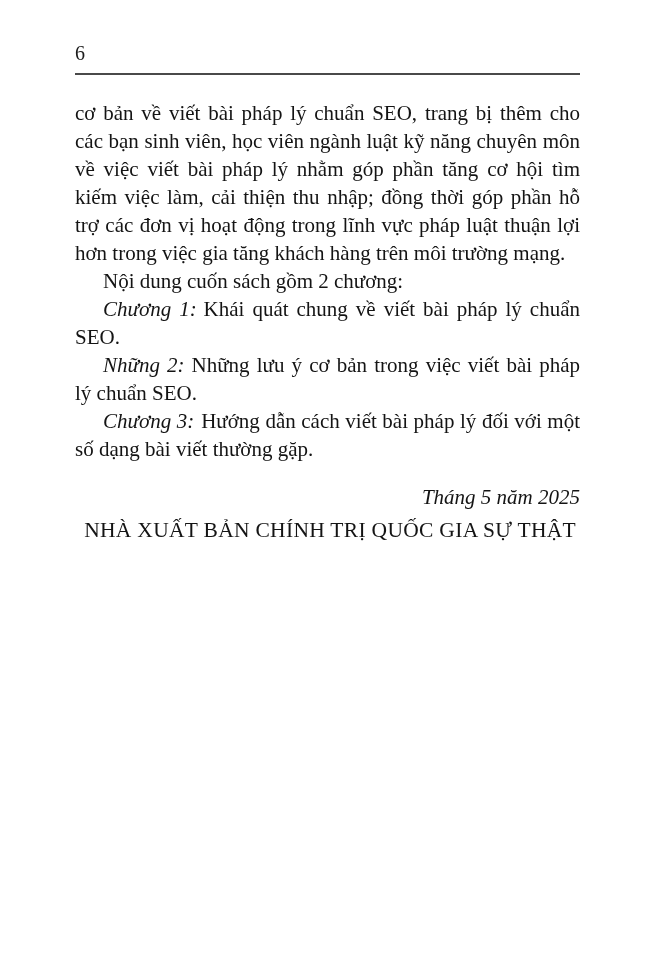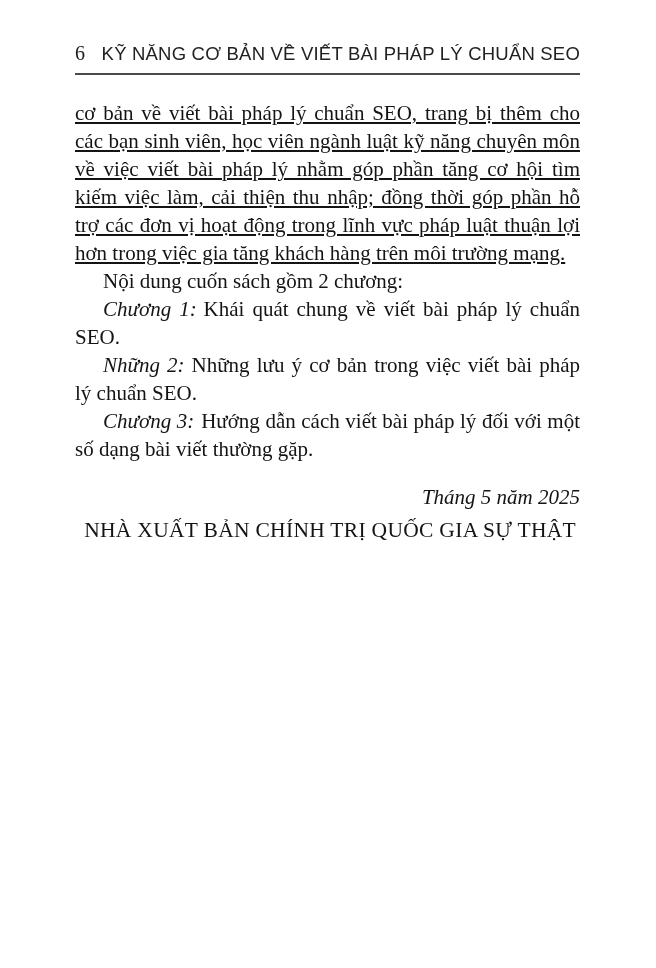--- a/index.html
+++ b/index.html
@@ -42,21 +42,20 @@
     font-size: 21px;
     line-height: 28px;
     text-align: justify;
   }
   .para {
     margin: 0;
     text-indent: 28px;
   }
   .para.noindent {
     text-indent: 0;
-    text-decoration: underline;
   }
   .lead {
     font-style: italic;
     margin-right: 0.33em;
   }
   .colophon {
     margin-top: 20px;
     text-align: right;
     font-size: 21px;
     line-height: 29px;
@@ -72,21 +71,20 @@
     white-space: nowrap;
   }
 </style>
 </head>
 <body>
 
 <div class="page">
 
   <header class="running-header">
     <span class="page-num">6</span>
-    <span class="running-title">KỸ NĂNG CƠ BẢN VỀ VIẾT BÀI PHÁP LÝ CHUẨN SEO</span>
   </header>
 
   <main class="body-text">
 
     <p class="para noindent">cơ bản về viết bài pháp lý chuẩn SEO, trang bị thêm cho các bạn sinh viên, học viên ngành luật kỹ năng chuyên môn về việc viết bài pháp lý nhằm góp phần tăng cơ hội tìm kiếm việc làm, cải thiện thu nhập; đồng thời góp phần hỗ trợ các đơn vị hoạt động trong lĩnh vực pháp luật thuận lợi hơn trong việc gia tăng khách hàng trên môi trường mạng.</p>
 
     <p class="para">Nội dung cuốn sách gồm 2 chương:</p>
 
     <p class="para"><span class="lead">Chương 1:</span><span>Khái quát chung về viết bài pháp lý chuẩn SEO.</span></p>
 

